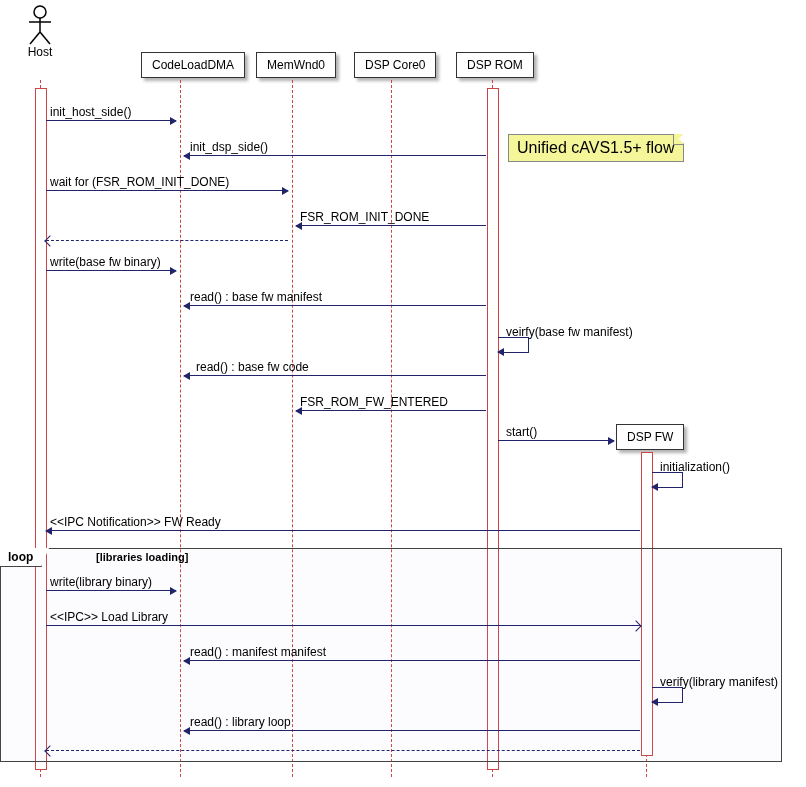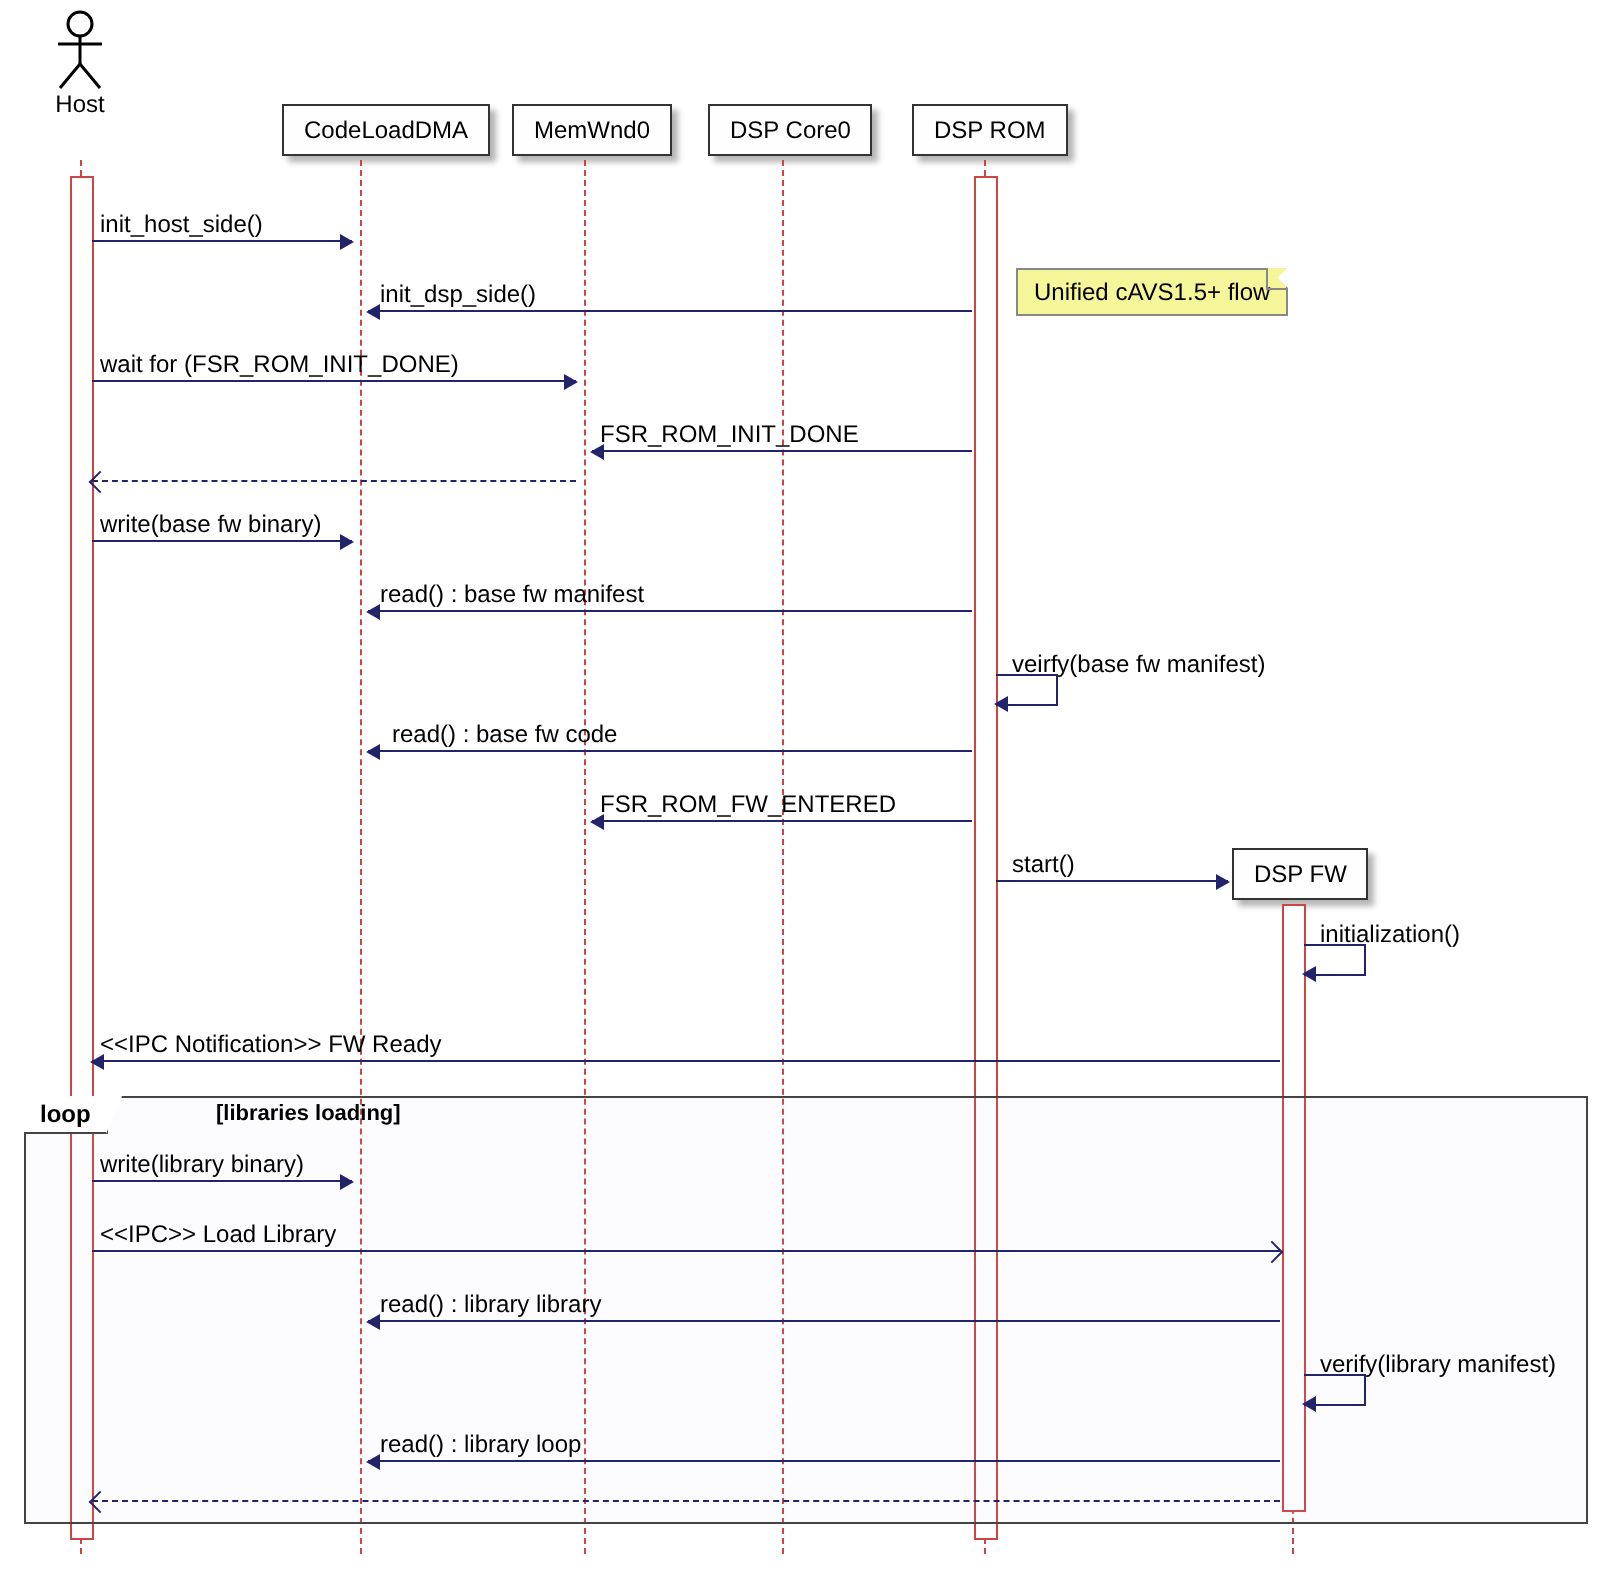--- a/index.html
+++ b/index.html
@@ -12,21 +12,21 @@
 .act-bar{position:absolute;width:10px;background:#fff;border:1px solid #c44}
 .msg{position:absolute;white-space:nowrap;color:#000}
 .arrow{position:absolute;height:0;border-top:1px solid #22246b}
 .arrow.dash{border-top:1px dashed #22246b}
 .arrow::after{content:"";position:absolute;right:-1px;top:-4px;border-left:7px solid #22246b;border-top:4px solid transparent;border-bottom:4px solid transparent}
 .arrow.left::after{right:auto;left:-1px;border-left:none;border-right:7px solid #22246b}
 .arrow.open::after{border:none;width:7px;height:7px;border-top:1px solid #22246b;border-right:1px solid #22246b;transform:rotate(45deg);top:-4px;right:0}
 .arrow.open.left::after{transform:rotate(-135deg);right:auto;left:0}
 .self-call{position:absolute;width:30px;height:14px;border:1px solid #22246b;border-left:none}
 .self-call::after{content:"";position:absolute;left:-1px;bottom:-4px;border-right:7px solid #22246b;border-top:4px solid transparent;border-bottom:4px solid transparent}
-.note{position:absolute;background:#f5f59a;border:1px solid #888;padding:4px 8px;font-size:12px}
+.note{position:absolute;background:#f5f59a;border:1px solid #888;padding:4px 8px;font-size:16px}
 .note::before{content:"";position:absolute;top:-1px;right:-1px;width:0;height:0;border-top:10px solid #fff;border-left:10px solid transparent}
 .note::after{content:"";position:absolute;top:-1px;right:-1px;width:10px;height:10px;background:linear-gradient(135deg,#f5f59a 50%,transparent 50%);border-bottom:1px solid #888;border-left:1px solid #888;transform:rotate(0)}
 .loop-box{position:absolute;border:1.5px solid #444;background:rgba(200,200,240,.05)}
 .loop-tab{position:absolute;top:-1px;left:-1px;background:#fff;border:1.5px solid #444;border-top:none;border-left:none;padding:2px 8px;font-weight:bold}
 .loop-tab::after{content:"";position:absolute;top:0;right:-8px;width:0;height:0;border-top:19px solid #fff;border-right:8px solid transparent}
 .loop-title{position:absolute;top:2px;left:95px;font-weight:bold;font-size:11px}
 </style>
 </head>
 <body>
 
@@ -94,32 +94,32 @@
 
 <div class="msg" style="left:506px;top:425px"><span>start()</span></div>
 <div class="arrow" style="left:498px;top:440px;width:116px"></div>
 
 <div class="msg" style="left:660px;top:460px"><span>initialization()</span></div>
 <div class="self-call" style="left:652px;top:472px"></div>
 
 <div class="msg" style="left:50px;top:515px"><span>&lt;&lt;IPC Notification&gt;&gt; FW Ready</span></div>
 <div class="arrow left" style="left:46px;top:530px;width:594px"></div>
 
-<div class="loop-box" style="left:12px;top:548px;width:780px;height:212px">
+<div class="loop-box" style="left:0;top:548px;width:780px;height:212px">
   <div class="loop-tab"><span>loop</span></div>
   <div class="loop-title"><span>[libraries loading]</span></div>
 </div>
 
 <div class="msg" style="left:50px;top:575px"><span>write(library binary)</span></div>
 <div class="arrow" style="left:46px;top:590px;width:130px"></div>
 
 <div class="msg" style="left:50px;top:610px"><span>&lt;&lt;IPC&gt;&gt; Load Library</span></div>
 <div class="arrow open" style="left:46px;top:625px;width:594px"></div>
 
-<div class="msg" style="left:190px;top:645px"><span>read() : library library</span></div>
+<div class="msg" style="left:190px;top:645px"><span>read() : manifest manifest</span></div>
 <div class="arrow left" style="left:184px;top:660px;width:456px"></div>
 
 <div class="msg" style="left:660px;top:675px"><span>verify(library manifest)</span></div>
 <div class="self-call" style="left:652px;top:687px"></div>
 
 <div class="msg" style="left:190px;top:715px"><span>read() : library loop</span></div>
 <div class="arrow left" style="left:184px;top:730px;width:456px"></div>
 <div class="arrow left dash open" style="left:46px;top:750px;width:594px"></div>
 
 </div>

